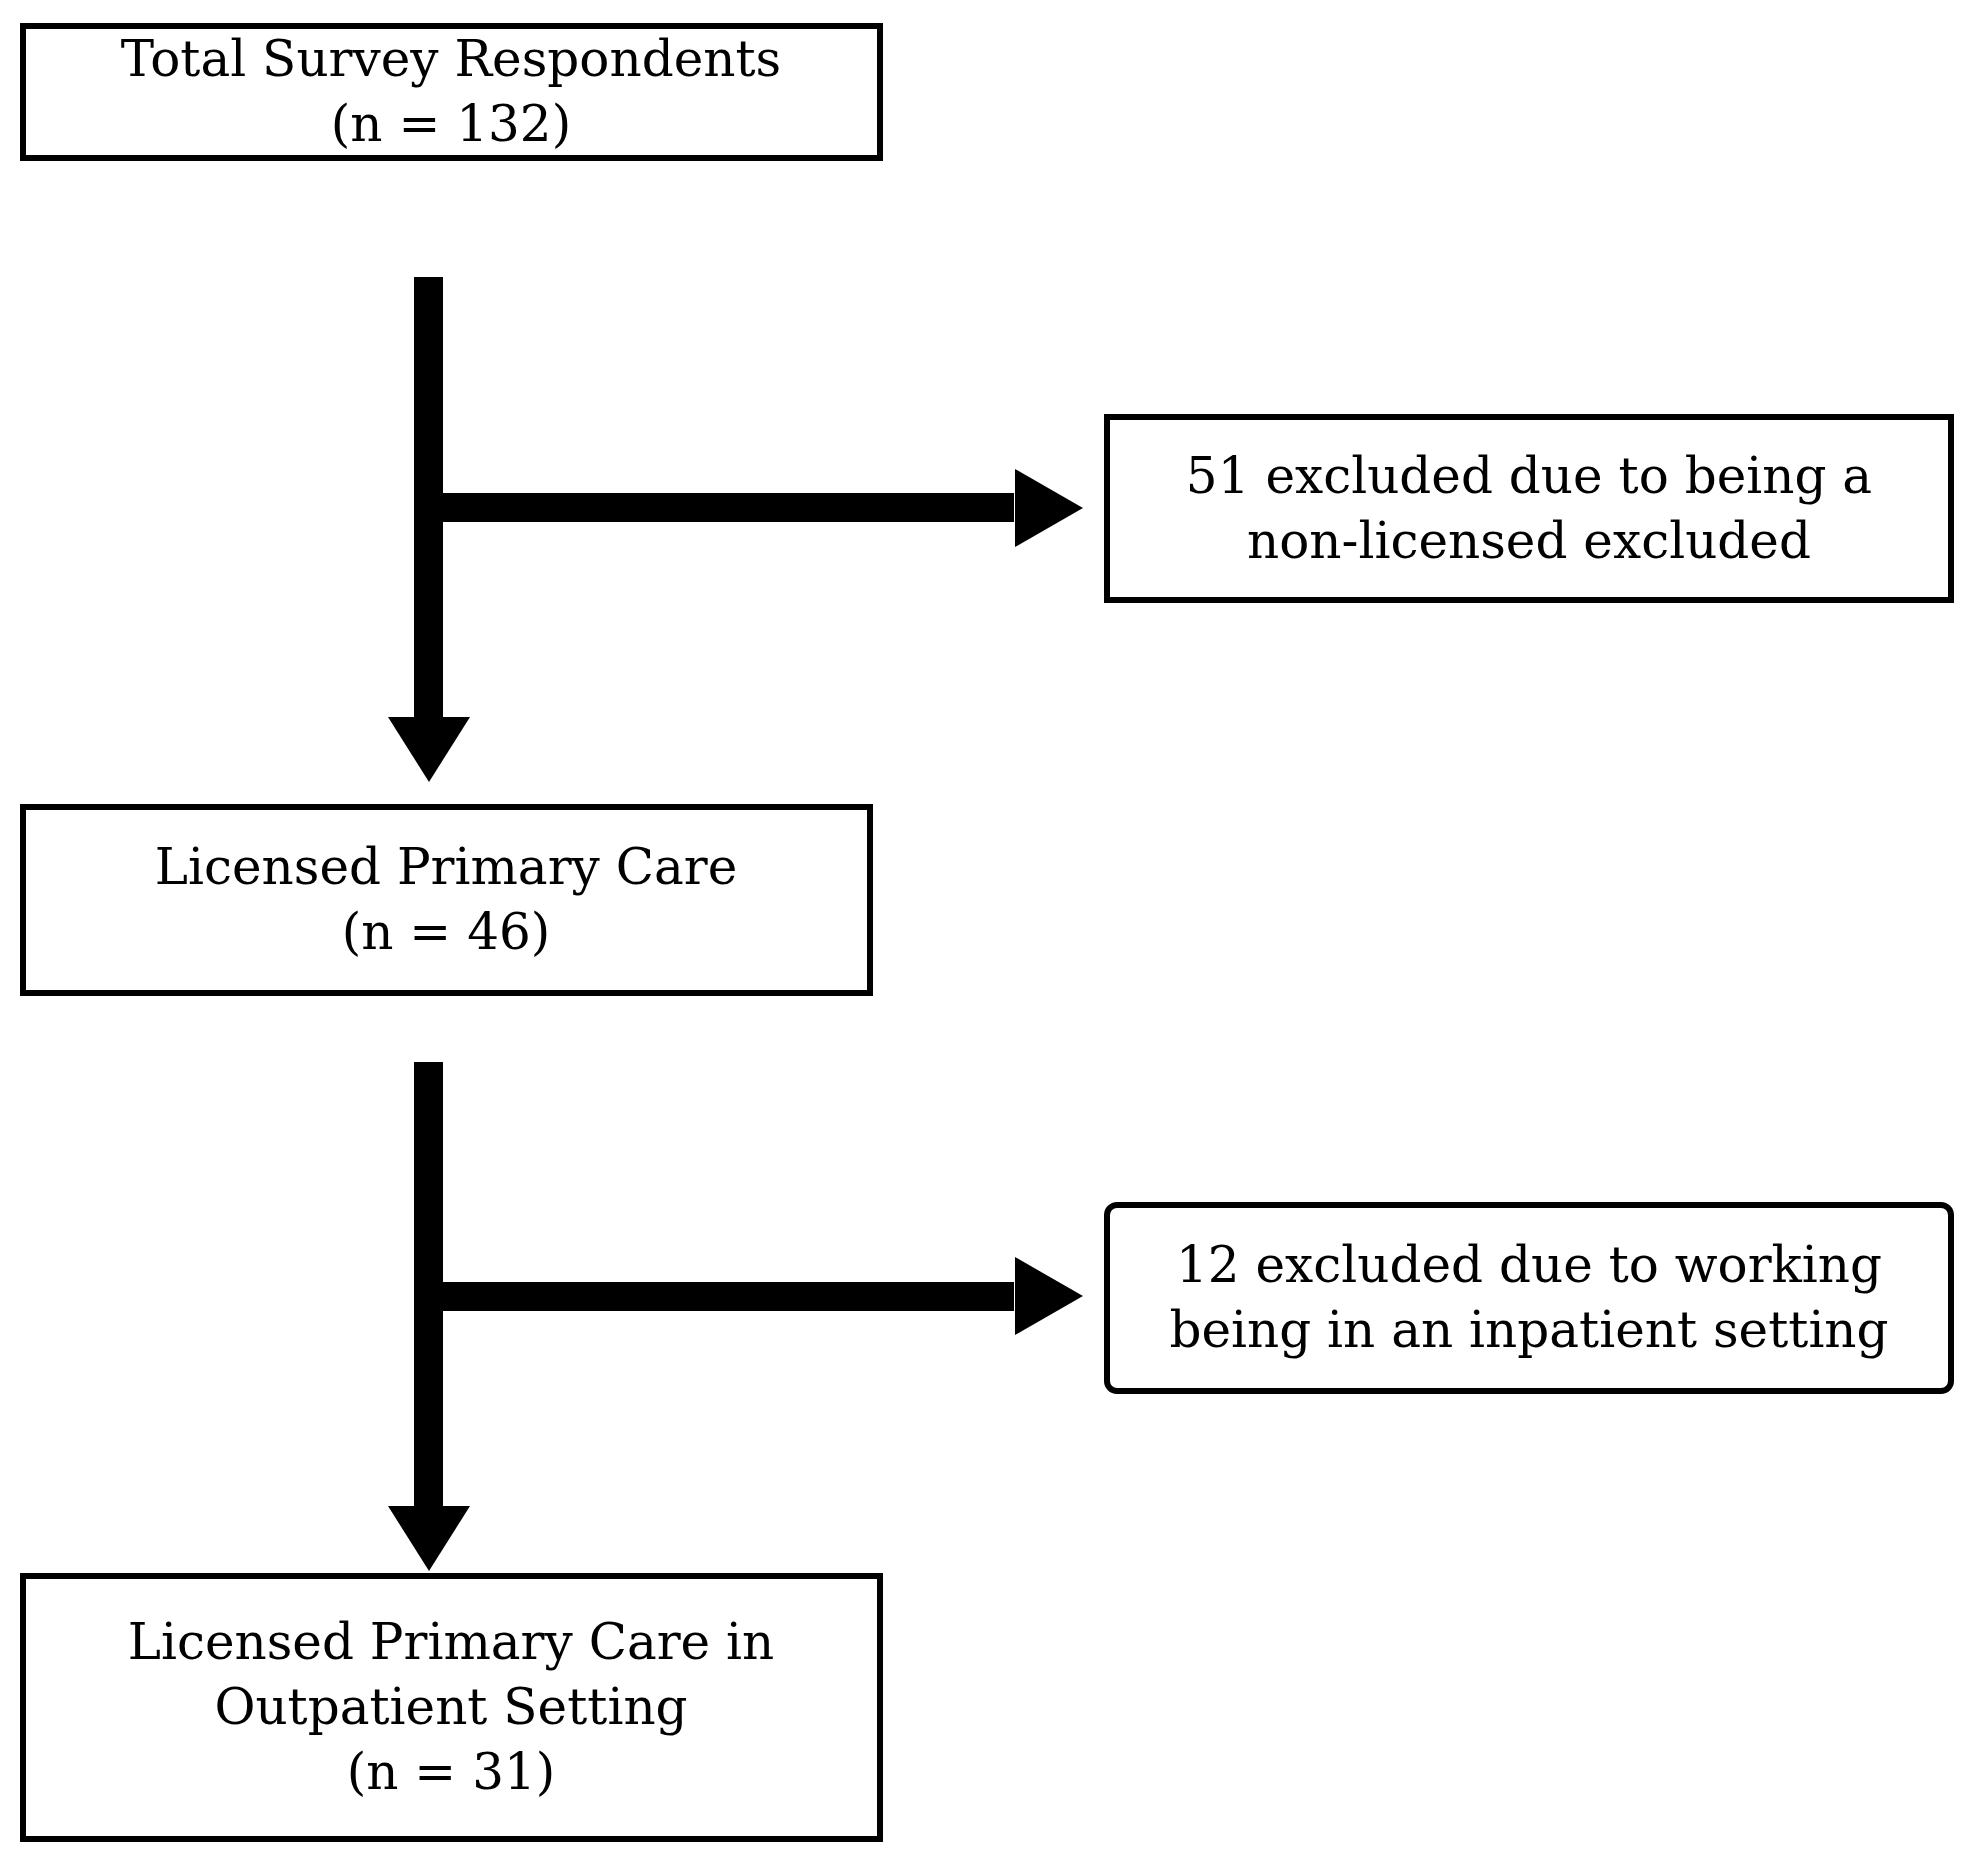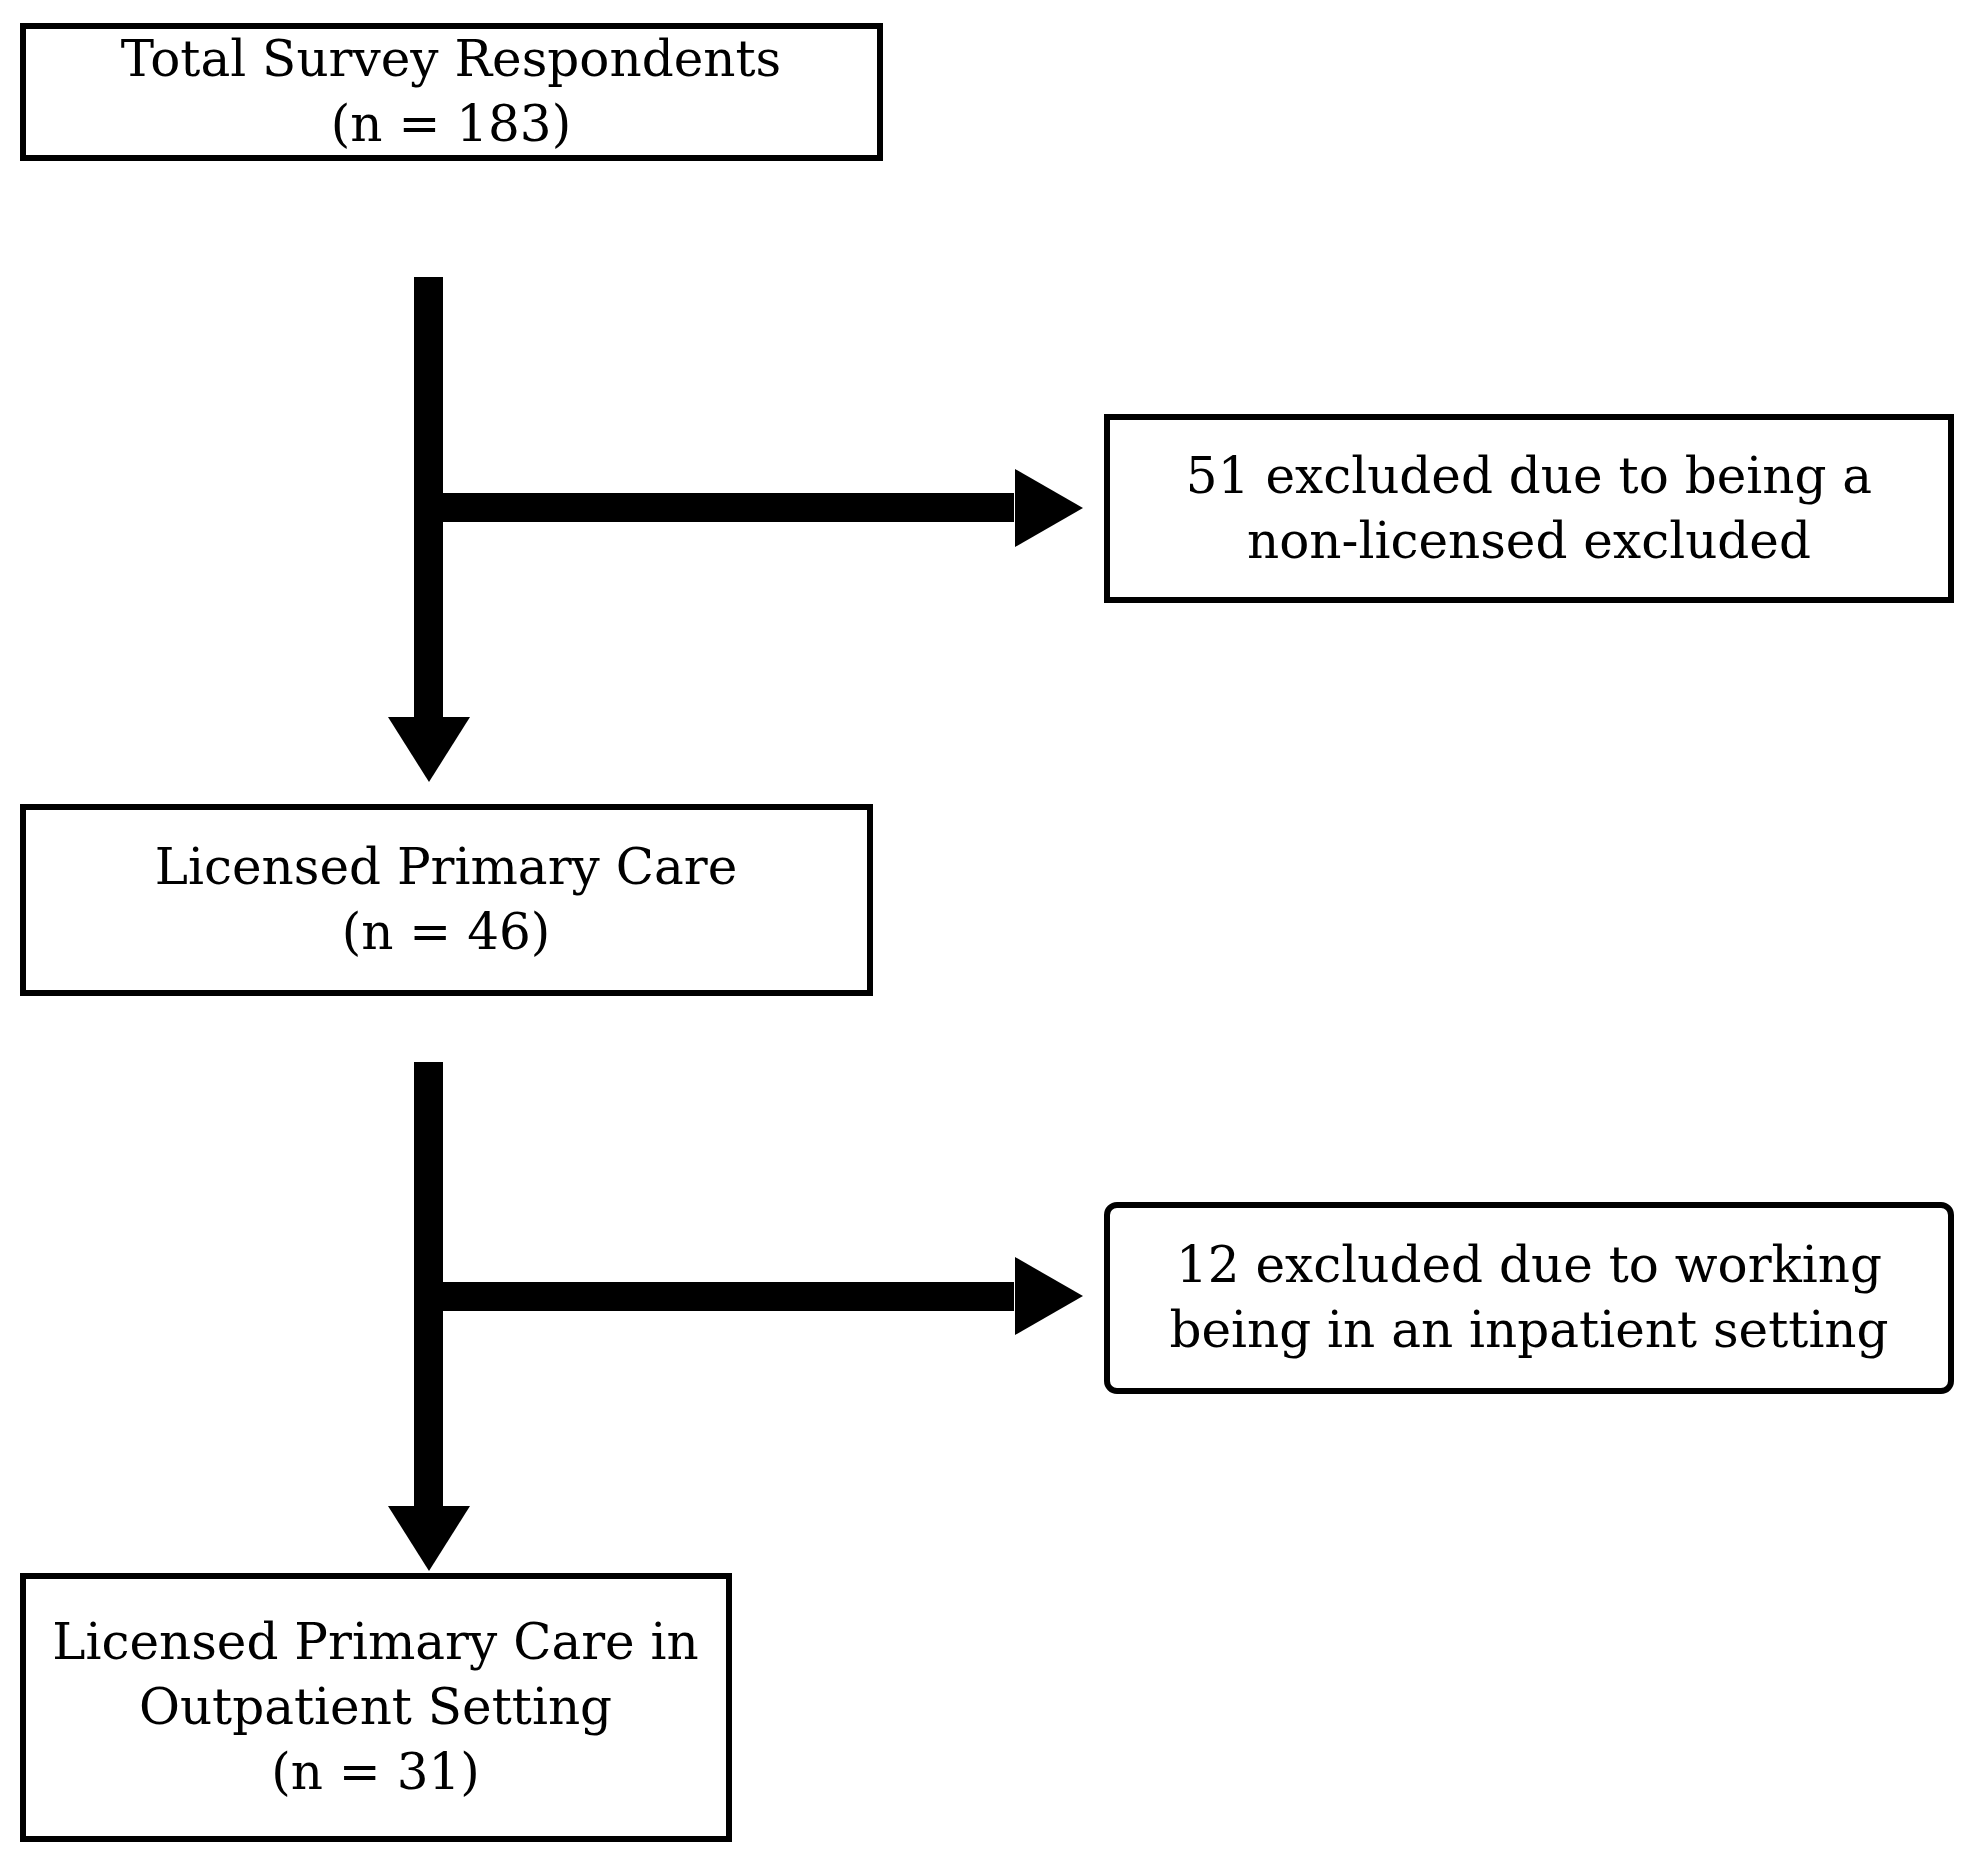--- a/index.html
+++ b/index.html
@@ -31,21 +31,21 @@
     align-items:center;
     text-align:center;
     font-size:50px;
     line-height:65px;
   }
   .box .line{ display:block; white-space:nowrap; }
 
   
   .box-total      { left:19.5px;   top:23px;    width:863px; height:138px; }
   .box-licensed   { left:19.5px;   top:804px;   width:853px; height:192px;text-align:center; }
-  .box-outpatient { left:19.5px;   top:1573px;  width:712px; height:269px; }
+  .box-outpatient { left:19.5px;   top:1573px;  width:863px; height:269px; }
 
   
   .box-excl1 { left:1104px; top:414px;  width:850px; height:189px; }
   .box-excl2 { left:1104px; top:1202px; width:850px; height:192px;border-radius:13px; }
 
   
   .shaft-v{
     position:absolute;
     width:29px;
     background:var(--ink);
@@ -82,21 +82,21 @@
   .h2-shaft{ left:428px; top:1282px; width:586px; }
   .h2-head { left:1015px; top:1257px; }
 </style>
 </head>
 <body>
 
 <div class="canvas">
 
   <div class="box box-total">
     <span class="line">Total Survey Respondents</span>
-    <span class="line">(n = 183)</span>
+    <span class="line">(n = 132)</span>
   </div>
 
   <div class="shaft-v v1-shaft"></div>
   <div class="head-down v1-head"></div>
 
   <div class="shaft-h h1-shaft"></div>
   <div class="head-right h1-head"></div>
 
   <div class="box box-excl1">
     <span class="line">51 excluded due to being a</span>

